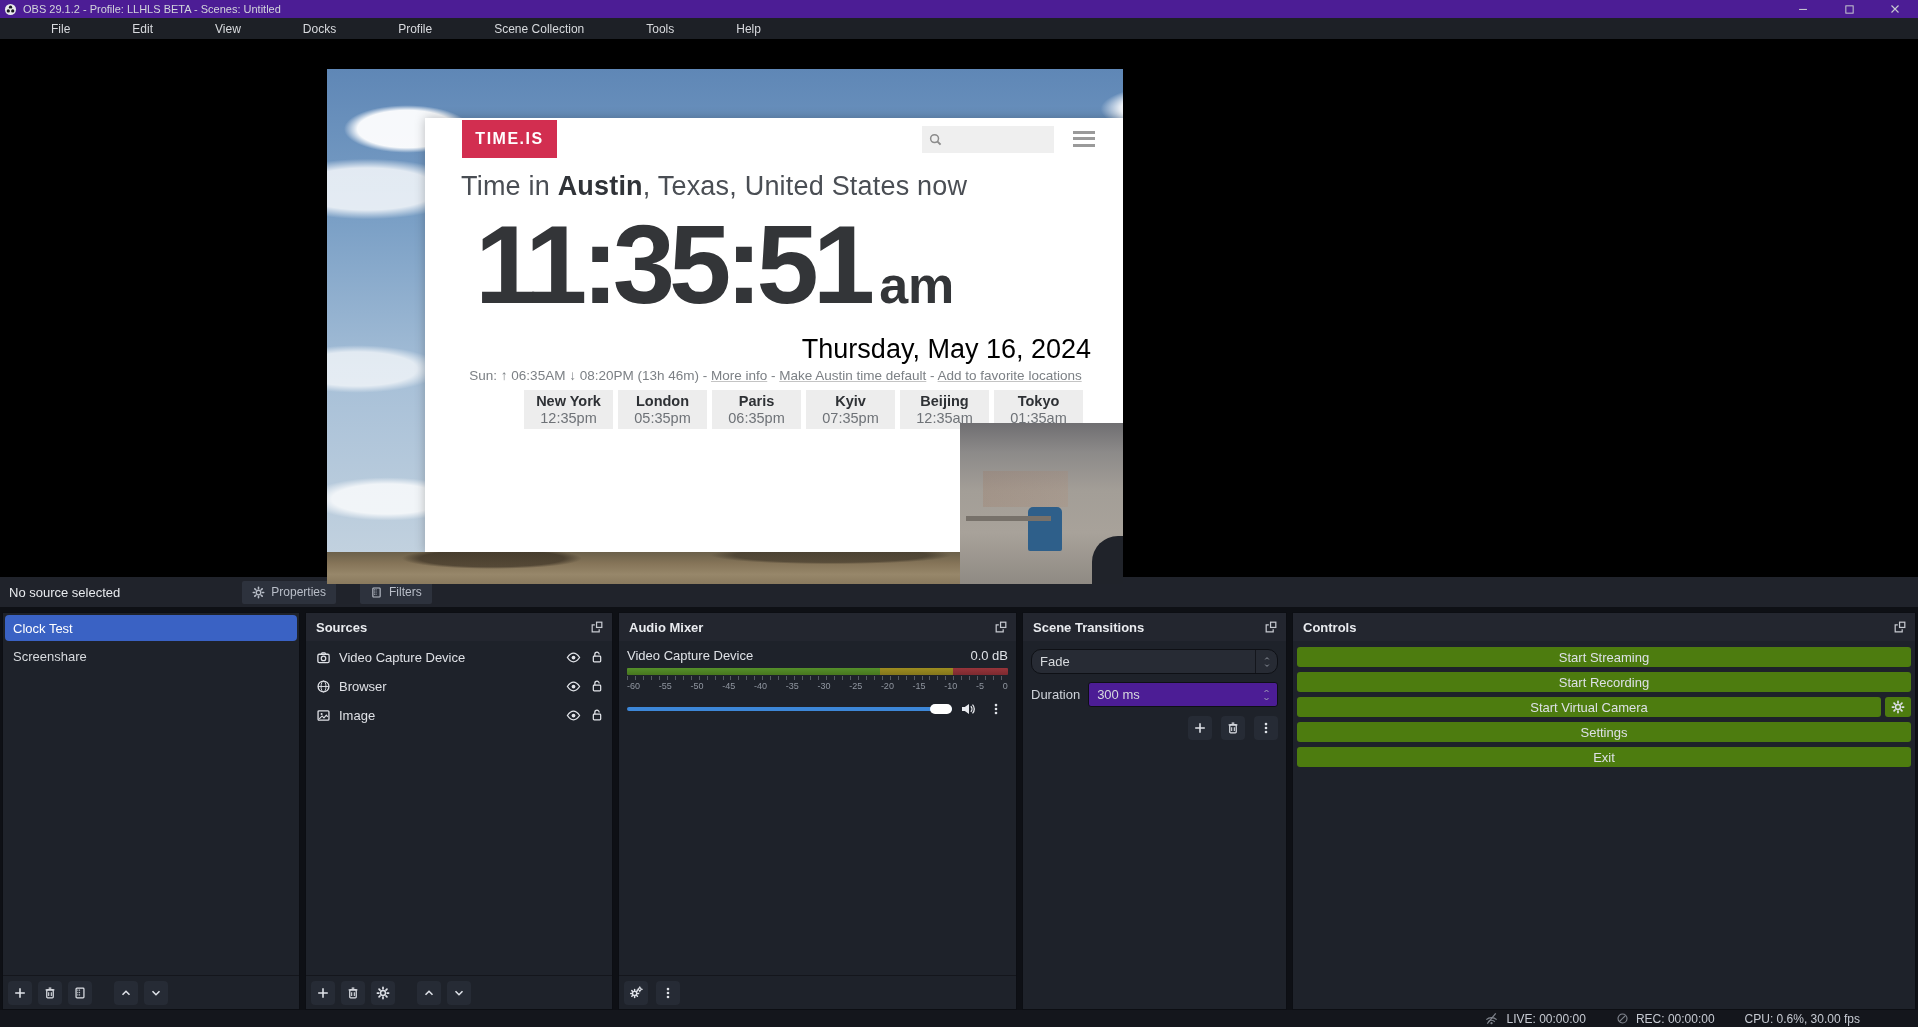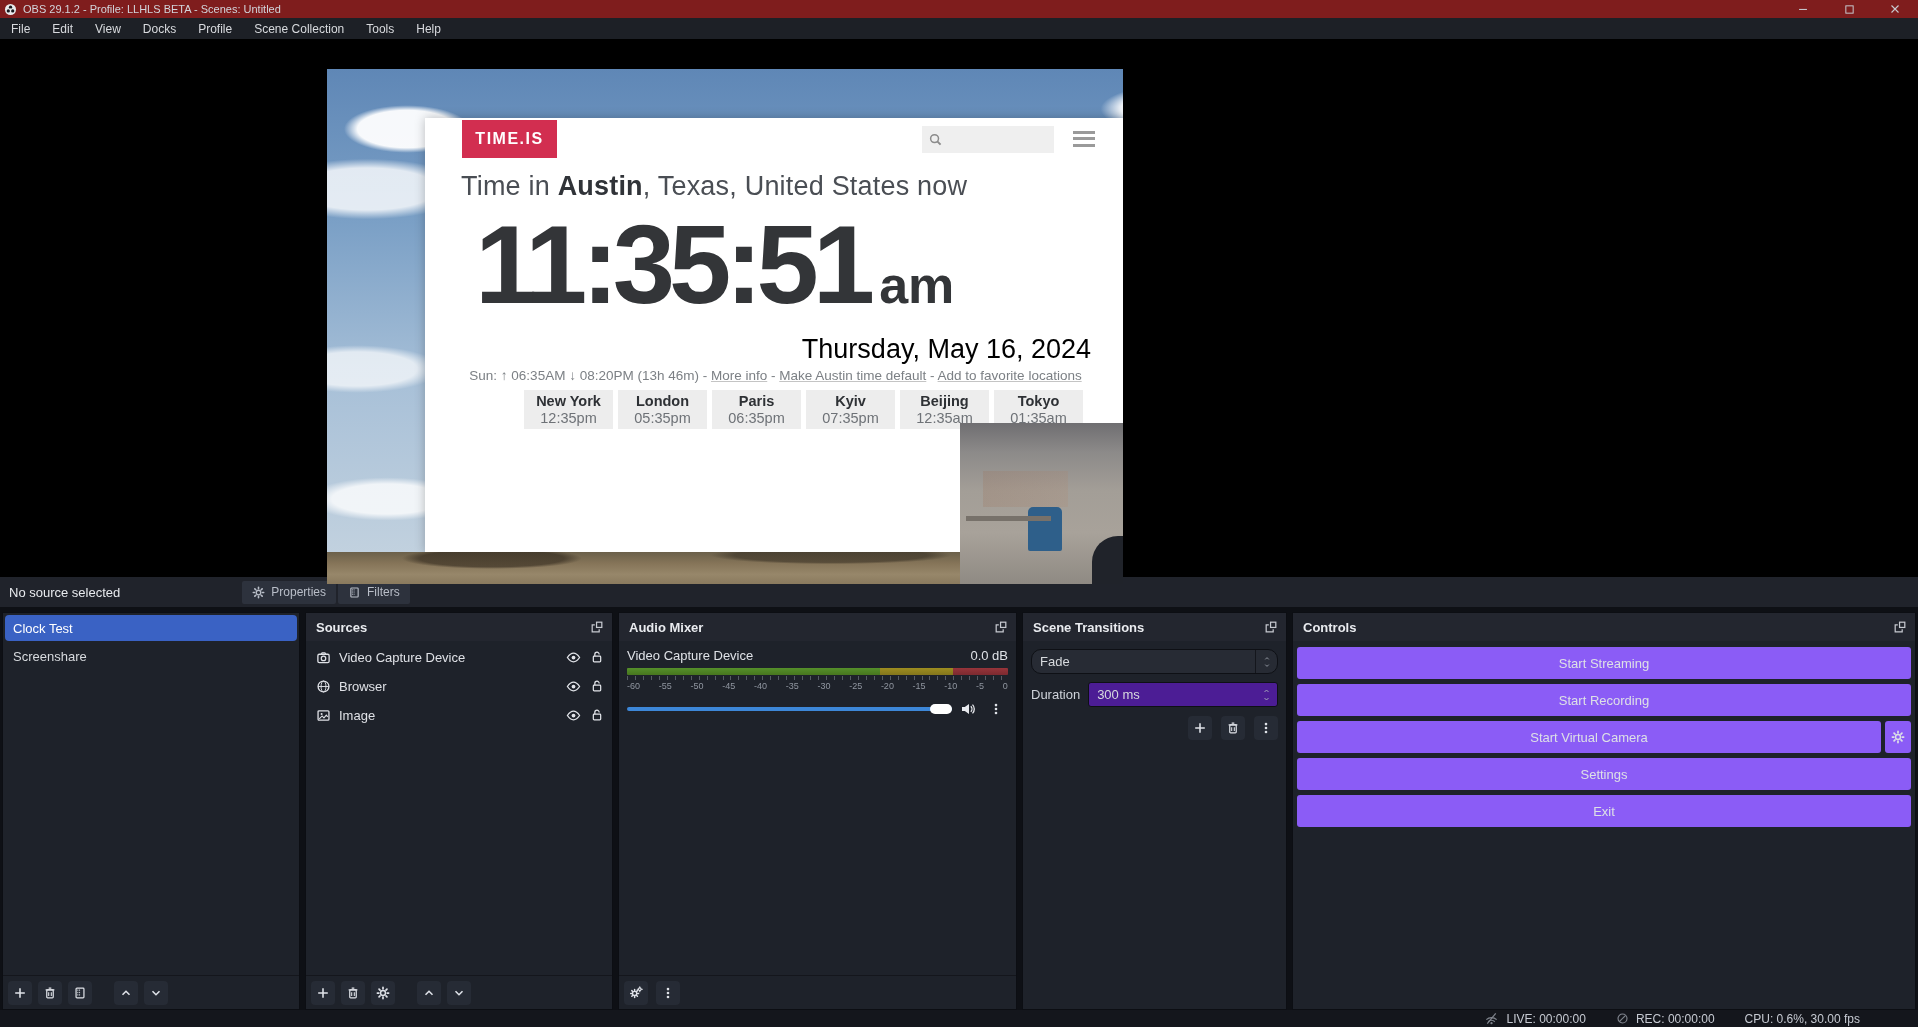--- a/index.html
+++ b/index.html
@@ -1,27 +1,27 @@
 <!DOCTYPE html>
 <html><head>
 <meta charset="utf-8">
 <style>
   * { margin:0; padding:0; box-sizing:border-box; }
   html,body { width:1918px; height:1027px; overflow:hidden; background:#0e1015;
     font-family:"Liberation Sans", sans-serif; -webkit-font-smoothing:antialiased; }
   svg.ic { display:block; }
 
   
-  .titlebar { height:18px; background:#7f1d1d; display:flex; align-items:center; color:#d2d5db; font-size:11px; }
+  .titlebar { height:18px; background:#4c1d95; display:flex; align-items:center; color:#d2d5db; font-size:11px; }
   .titlebar .logo { margin:0 6px 0 4px; }
   .win-btns { margin-left:auto; display:flex; height:18px; }
   .win-btn { width:46px; display:flex; align-items:center; justify-content:center; color:#c8cbd1; }
   
   .menubar { height:21px; background:#1d2026; display:flex; align-items:center; color:#d8dade; font-size:12px; }
-  .menu-item { padding:0 11px; height:21px; display:flex; align-items:center; }
+  .menu-item { padding:0 11px; height:21px; display:flex; align-items:center;margin-left:40px; }
   
   .preview { position:relative; height:538px; background:#000; }
   .video { position:absolute; left:327px; top:7px; width:796px; height:515px; overflow:hidden;
     background:
       radial-gradient(90px 34px at 80px 60px, rgba(255,255,255,.95) 0 55%, rgba(255,255,255,0) 70%),
       radial-gradient(140px 42px at 40px 120px, rgba(255,255,255,.8) 0 50%, rgba(255,255,255,0) 72%),
       radial-gradient(120px 36px at 860px 40px, rgba(255,255,255,.9) 0 55%, rgba(255,255,255,0) 72%),
       radial-gradient(150px 40px at 880px 250px, rgba(255,255,255,.75) 0 50%, rgba(255,255,255,0) 70%),
       radial-gradient(120px 34px at 30px 300px, rgba(255,255,255,.7) 0 50%, rgba(255,255,255,0) 70%),
       radial-gradient(110px 30px at 60px 430px, rgba(255,255,255,.8) 0 50%, rgba(255,255,255,0) 72%),
@@ -65,21 +65,21 @@
   .wc-desk { position:absolute; left:2%; top:58%; width:30%; height:5px; background:#77716a; }
   .wc-person { position:absolute; left:42%; top:18%; width:58%; height:100%; }
   .wc-torso { position:absolute; left:8%; top:52%; width:84%; height:60%; background:#20232a; border-radius:26px 30px 0 0; }
   .wc-head { position:absolute; left:34%; top:8%; width:44px; height:52px; background:#bd9176; border-radius:46% 46% 42% 42%; }
   .wc-hair { position:absolute; left:34%; top:4%; width:44px; height:20px; background:#4a3d31; border-radius:50% 50% 30% 30%; }
   .wc-beard { position:absolute; left:36.5%; top:26%; width:38px; height:26px; background:#4d3e30; border-radius:8px 8px 16px 16px; }
   .wc-shirt { position:absolute; left:38%; top:56%; width:30px; height:22px; background:#c2651f; border-radius:4px; }
   
   .selbar { height:30px; background:#20232b; display:flex; align-items:center; font-size:13px; color:#e8eaee; }
   .selbar .txt { margin-left:9px; }
-  .selbar .btn { margin-left:2px; height:23px; padding:0 10px; background:#2d323d; border-radius:2px; color:#b9bec8;
+  .selbar .btn { margin-left:24px; height:23px; padding:0 10px; background:#2d323d; border-radius:2px; color:#b9bec8;
     font-size:12px; display:flex; align-items:center; gap:6px; }
   .selbar .btn:first-of-type { margin-left:122px; }
   
   .docks { height:403px; background:#0e1015; display:flex; gap:5px; padding:5px 2px 0 2px; }
   .panel { background:#1e222a; border:1px solid #0c0e13; position:relative; display:flex; flex-direction:column; }
   .panel-hd { height:28px; background:#23262f; display:flex; align-items:center; padding:0 8px 0 10px;
     font-size:13px; font-weight:bold; color:#e9ebef; flex:none; }
   .panel-hd .sp { flex:1; }
   .p-scenes { width:298px; } .p-sources { width:308px; } .p-mixer { width:399px; }
   .p-trans { width:265px; } .p-controls { flex:1; }
@@ -119,21 +119,21 @@
   .tr-select .dd { width:22px; align-self:stretch; border-left:1px solid #14161c; display:flex; flex-direction:column;
     align-items:center; justify-content:center; color:#aab0ba; }
   .tr-dur { display:flex; align-items:center; margin-top:8px; gap:8px; }
   .tr-spin { flex:1; height:25px; background:#4c1d95; border:1px solid #0e1015; border-radius:3px;
     display:flex; align-items:center; padding-left:8px; color:#d7dade; }
   .tr-spin .dd { margin-left:auto; width:22px; display:flex; flex-direction:column; align-items:center; color:#aab0ba; }
   .tr-btns { display:flex; justify-content:flex-end; gap:9px; margin-top:9px; }
   
   .ctl-body { padding:6px 4px; display:flex; flex-direction:column; gap:5px; }
   .ctl-row { display:flex; gap:4px; }
-  .ctl-btn { flex:1; height:32px; background:#8b5cf6; border-radius:3px; color:#dde0e6; font-size:13px;
+  .ctl-btn { flex:1; height:20px; background:#4d7c0f; border-radius:3px; color:#dde0e6; font-size:13px;
     display:flex; align-items:center; justify-content:center; }
   .ctl-sq { flex:none; width:26px; }
   
   .statusbar { height:17px; background:#14161c; display:flex; align-items:center; justify-content:flex-end;
     gap:9px; padding-right:58px; font-size:12px; color:#c6cad2; }
   .statusbar .grp { display:flex; align-items:center; gap:7px; }
   .statusbar .ico { color:#80858e; }
   .gap22 { width:12px; }
 </style>
 </head>

